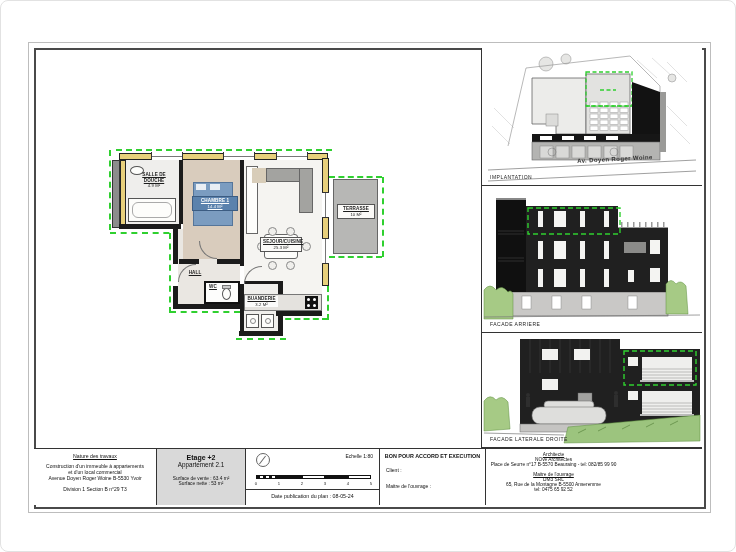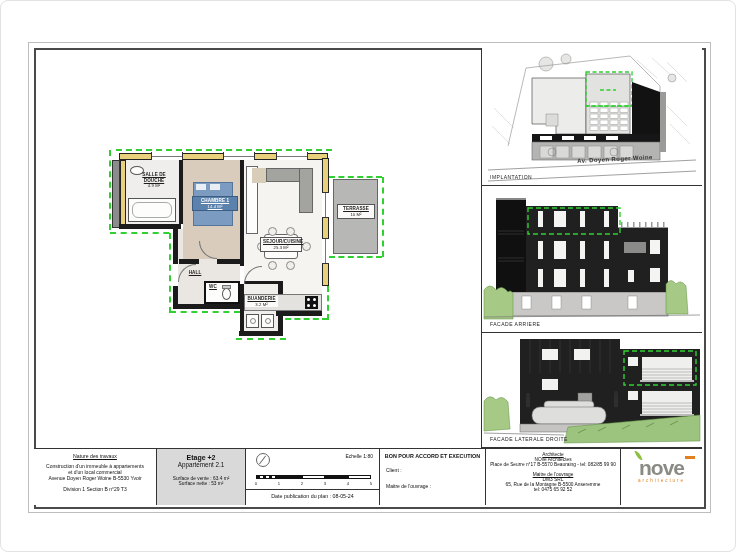--- a/index.html
+++ b/index.html
@@ -420,22 +420,14 @@
     <div class="tcell cen" style="width:135px;font-size:4.8px;">
       <div class="u" style="margin-top:3px;">Architecte</div>
       <div>NOvé Architectes</div>
       <div>Place de Seurre n°17 B-5570 Beauraing - tel: 082/85 99 90</div>
       <div class="u" style="margin-top:5px;">Maitre de l'ouvrage</div>
       <div>DM3 SRL</div>
       <div>65, Rue de la Montagne B-5500 Anseremme</div>
       <div>tel: 0475 65 92 52</div>
     </div>
 
-    <div class="tcell" style="width:81px;">
-      <div class="logo-wrap">
-        <span class="abs leaf"></span>
-        <span class="logo-text">nove</span>
-        <span class="abs macron"></span>
-        <div class="logo-sub">architecture</div>
-      </div>
-    </div>
   </div>
 </div>
 
 </body></html>

